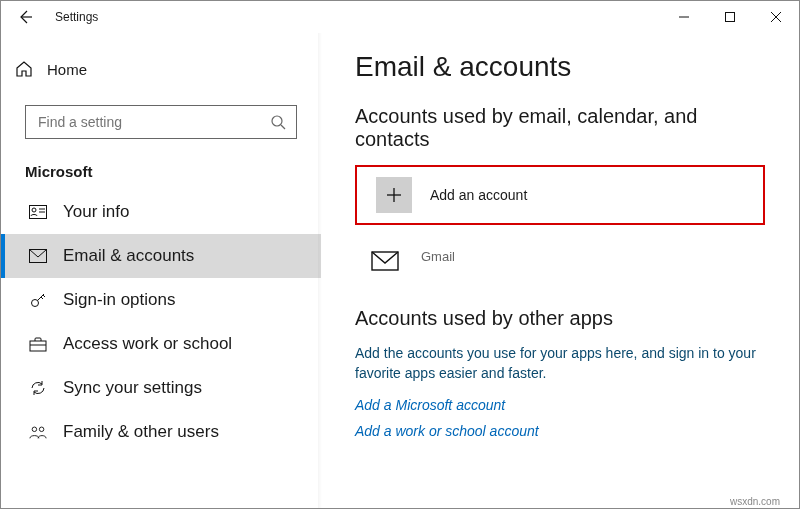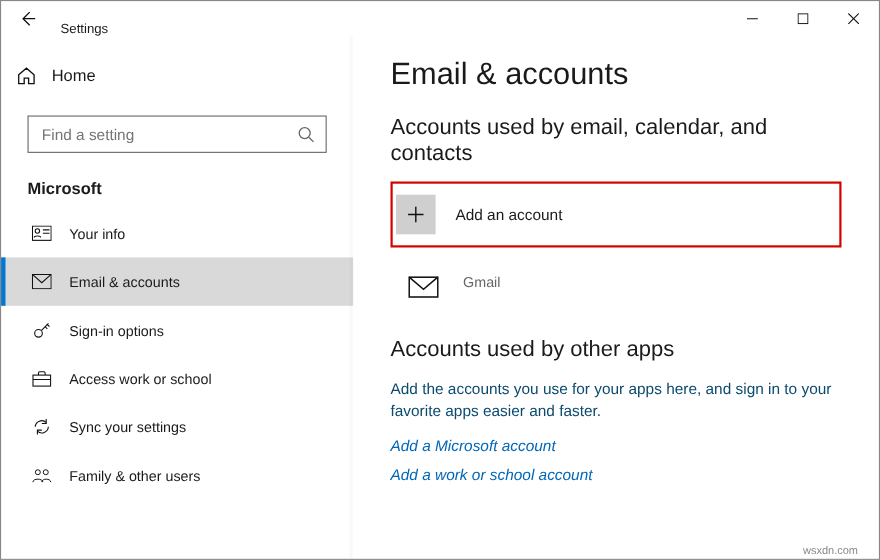--- a/index.html
+++ b/index.html
@@ -8,21 +8,21 @@
     width: 800px; height: 509px;
     font-family: "Segoe UI", -apple-system, sans-serif;
     font-size: 14px;
     color: #1a1a1a;
     background: #fff;
     overflow: hidden;
   }
   .window { display: flex; flex-direction: column; height: 100%; border: 1px solid #888; }
   
   .titlebar {
-    display: flex; align-items: flex-end; height: 32px;
+    display: flex; align-items: center; height: 32px;
     font-size: 12px;
   }
   .titlebar .back {
     width: 48px; height: 32px; display:flex; align-items:center; justify-content:center;
   }
   .titlebar .title { padding-left: 6px; }
   .win-controls { margin-left: auto; display: flex; }
   .win-btn { width: 46px; height: 32px; display:flex; align-items:center; justify-content:center; }
   .win-btn svg { stroke: #111; }
   
@@ -52,40 +52,40 @@
   }
   .search input {
     flex:1; border:none; outline:none; font-size:14px; color:#ec4899; background:transparent;
   }
   .section-label {
     padding: 10px 24px 10px 24px;
     font-size: 15px; font-weight: 600;
   }
   .nav-item {
     display:flex; align-items:center; gap:16px;
-    padding: 0 24px; height: 44px; font-size: 13px;
+    padding: 0 24px; height: 44px; font-size: 17px;
     border-left: 4px solid transparent;
   }
   .nav-item.selected {
     background: #d9d9d9;
     border-left: 4px solid #0078d4;
   }
   .nav-item .ic { width:18px; display:flex; justify-content:center; }
   .content {
     flex:1; padding: 18px 34px 10px 34px; overflow-y:auto;
   }
   .content h1 {
     font-weight: 400; font-size: 28px; margin: 0 0 22px 0;
   }
   .content h2 {
     font-weight: 400; font-size: 20px; margin: 0 0 14px 0;
   }
   .add-account {
     border: 2px solid #d40000;
-    padding: 10px 3px;
+    padding: 10px 19px;
     display:flex; align-items:center; gap:18px;
     margin-bottom: 20px;
   }
   .add-account .plus {
     width: 36px; height: 36px; background:#cfcfcf;
     display:flex; align-items:center; justify-content:center;
     font-size:20px;
   }
   .account-row {
     display:flex; align-items:flex-start; gap:18px;

